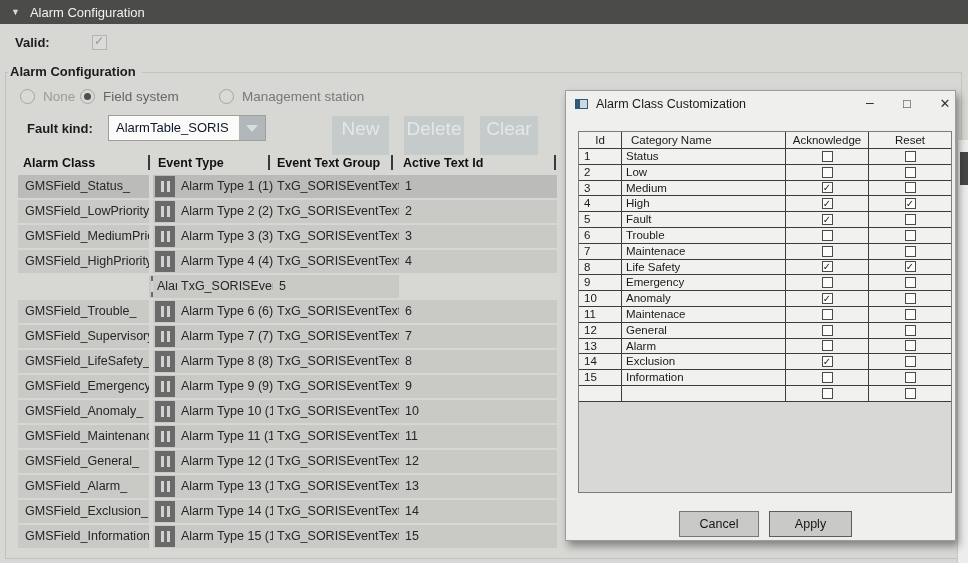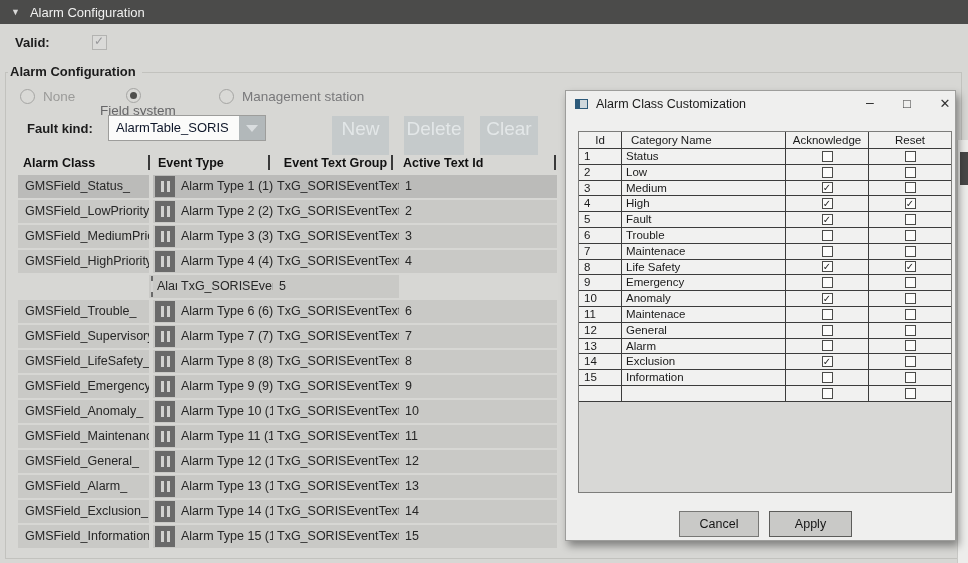--- a/index.html
+++ b/index.html
@@ -21,39 +21,39 @@
   .groupbox { position:absolute; left:5px; top:72px; width:957px; height:487px; border:1px solid #c2c2be; }
   .groupbox-cover { position:absolute; left:8px; top:71px; width:120px; height:3px; background:#d7d7d4; }
 
   
   .radio { position:absolute; top:88px; display:flex; align-items:center; height:17px; }
   .radio .circ { width:15px; height:15px; border:1px solid #a5a5a3; border-radius:50%; background:#d9d9d6; position:relative; flex:0 0 auto; }
   .radio.selected .circ::after { content:""; position:absolute; left:3px; top:3px; width:7px; height:7px; border-radius:50%; background:#4f4f4d; }
   .radio .rlabel { margin-left:8px; font-size:13.5px; color:#78787a; white-space:nowrap; }
   .radio.disabled .rlabel { color:#9b9b99; }
   .radio.selected .rlabel { color:#666668; }
-  .r0 { left:20px; } .r1 { left:92px;flex-direction:column; } .r2 { left:219px; }
+  .r0 { left:20px; } .r1 { left:80px; } .r2 { left:219px; }
 
   
   .tk-label { position:absolute; left:27px; top:121px; font-size:13px; font-weight:bold; color:#1c1c1c; }
   .combo { position:absolute; left:108px; top:115px; width:158px; height:26px; background:#fbfbfa; border:1px solid #9d9d9b; display:flex; }
   .combo .cval { flex:1; font-size:13px; color:#0f172a; line-height:24px; padding-left:7px; white-space:nowrap; overflow:hidden; }
   .combo .cbtn { width:26px; height:24px; background:#b2b8ba; display:flex; align-items:center; justify-content:center; }
   .combo .cbtn .arr { width:0; height:0; border-left:6px solid transparent; border-right:6px solid transparent; border-top:7px solid #d9dddf; }
 
   .abtn { position:absolute; top:116px; height:39px; background:#c5cacb; color:#e3e7e8; font-size:19px; text-align:center; line-height:25px; }
   .abtn.new { left:332px; width:57px; }
   .abtn.del { left:404px; width:60px; }
   .abtn.clr { left:480px; width:58px; }
 
   
   .thead { position:absolute; left:18px; top:153px; width:539px; height:20px; display:grid; grid-template-columns:133px 120px 123px 1fr; }
   .thead .hc { position:relative; font-size:12.5px; font-weight:bold; color:#111; line-height:20px; white-space:nowrap; overflow:hidden; }
   .thead .hc::after { content:""; position:absolute; right:1px; top:2px; width:2px; height:15px; background:#3a3a3a; }
-  .h0 { padding-left:5px; } .h1 { padding-left:7px; } .h2 { padding-left:6px;text-align:center; } .h3 { padding-left:9px; }
+  .h0 { padding-left:5px; } .h1 { padding-left:7px; } .h2 { padding-left:6px; } .h3 { padding-left:9px; }
 
   .trows { position:absolute; left:18px; top:175px; width:539px; }
   .trow { display:grid; grid-template-columns:131px 4px 24px 96px 126px 1fr; height:23px; margin-bottom:2px; --rowbg:#c9c9c6; }
   .trow.selected { --rowbg:#bbbbb9; }
   .trow > div { background:var(--rowbg); font-size:12.5px; color:#262626; line-height:23px; white-space:nowrap; overflow:hidden; }
   .trow .c-gap { background:transparent; }
   .trow .c-class { padding-left:7px; }
   .trow .c-icon { display:flex; align-items:center; padding-left:2px; }
   .pause-icon { width:20px; height:21px; background:#6a6a6a; display:flex; align-items:center; justify-content:center; gap:3px; }
   .pause-icon i { display:block; width:3px; height:11px; background:#d2d2d0; }

